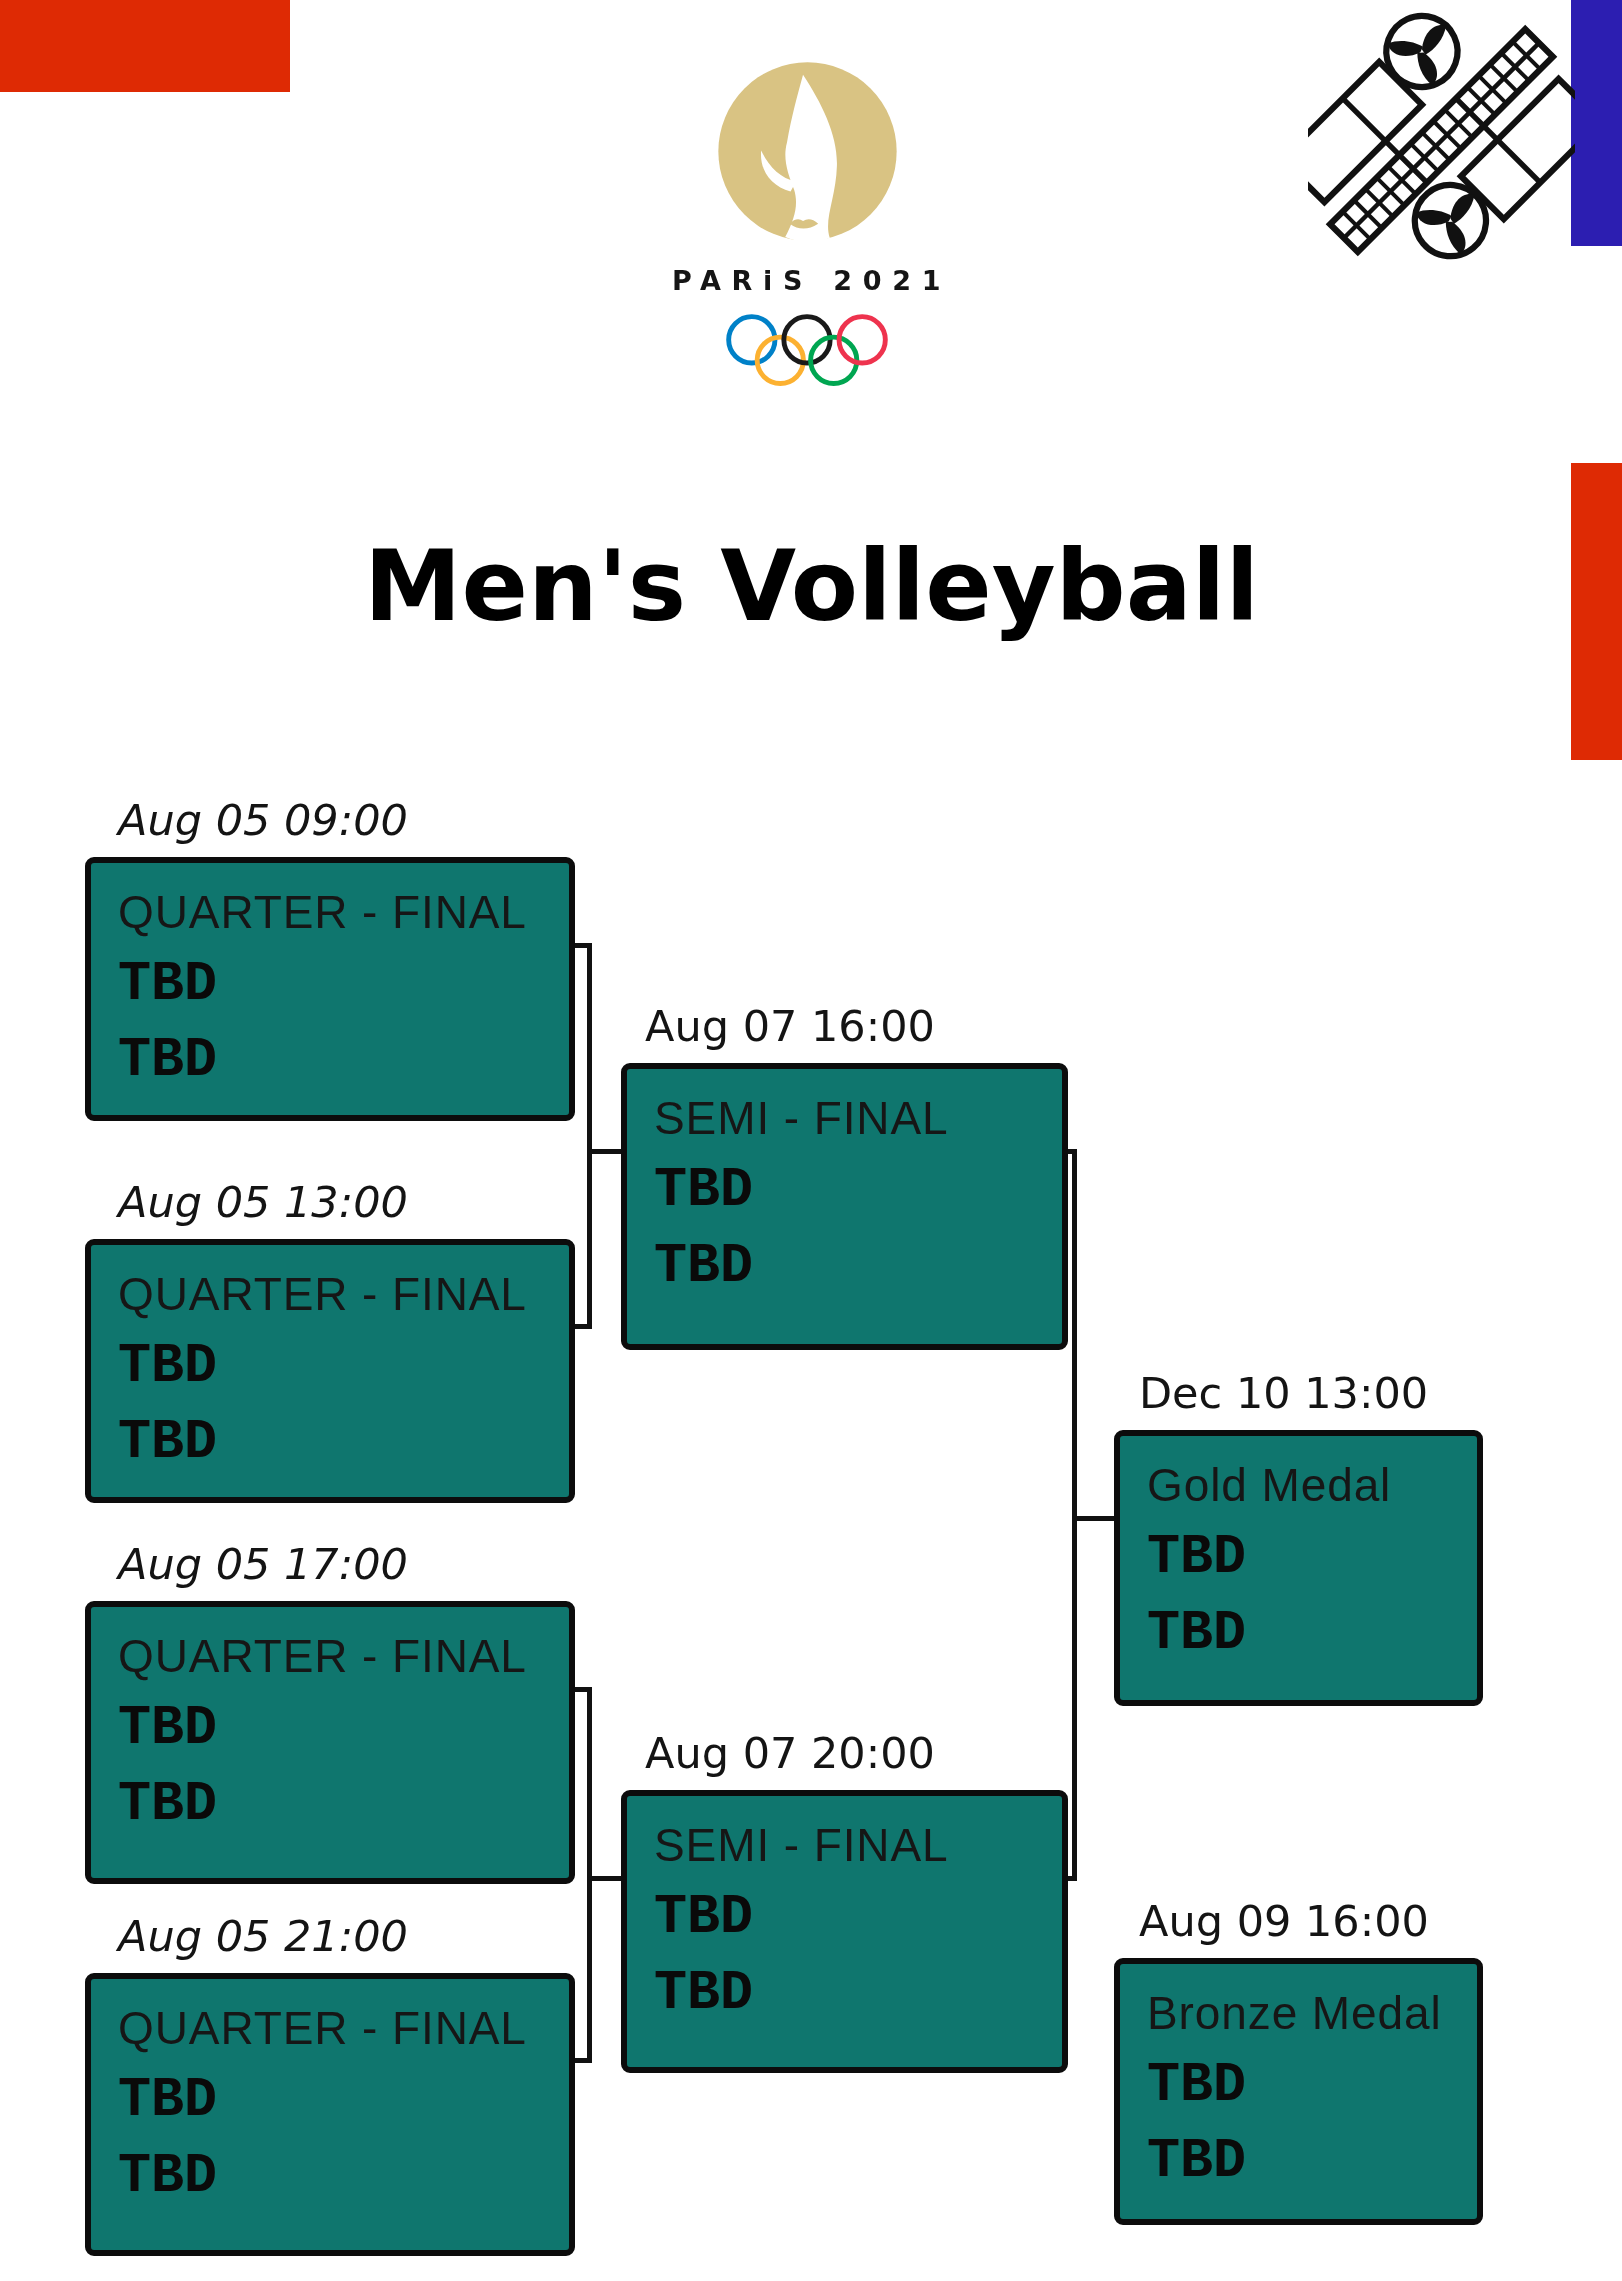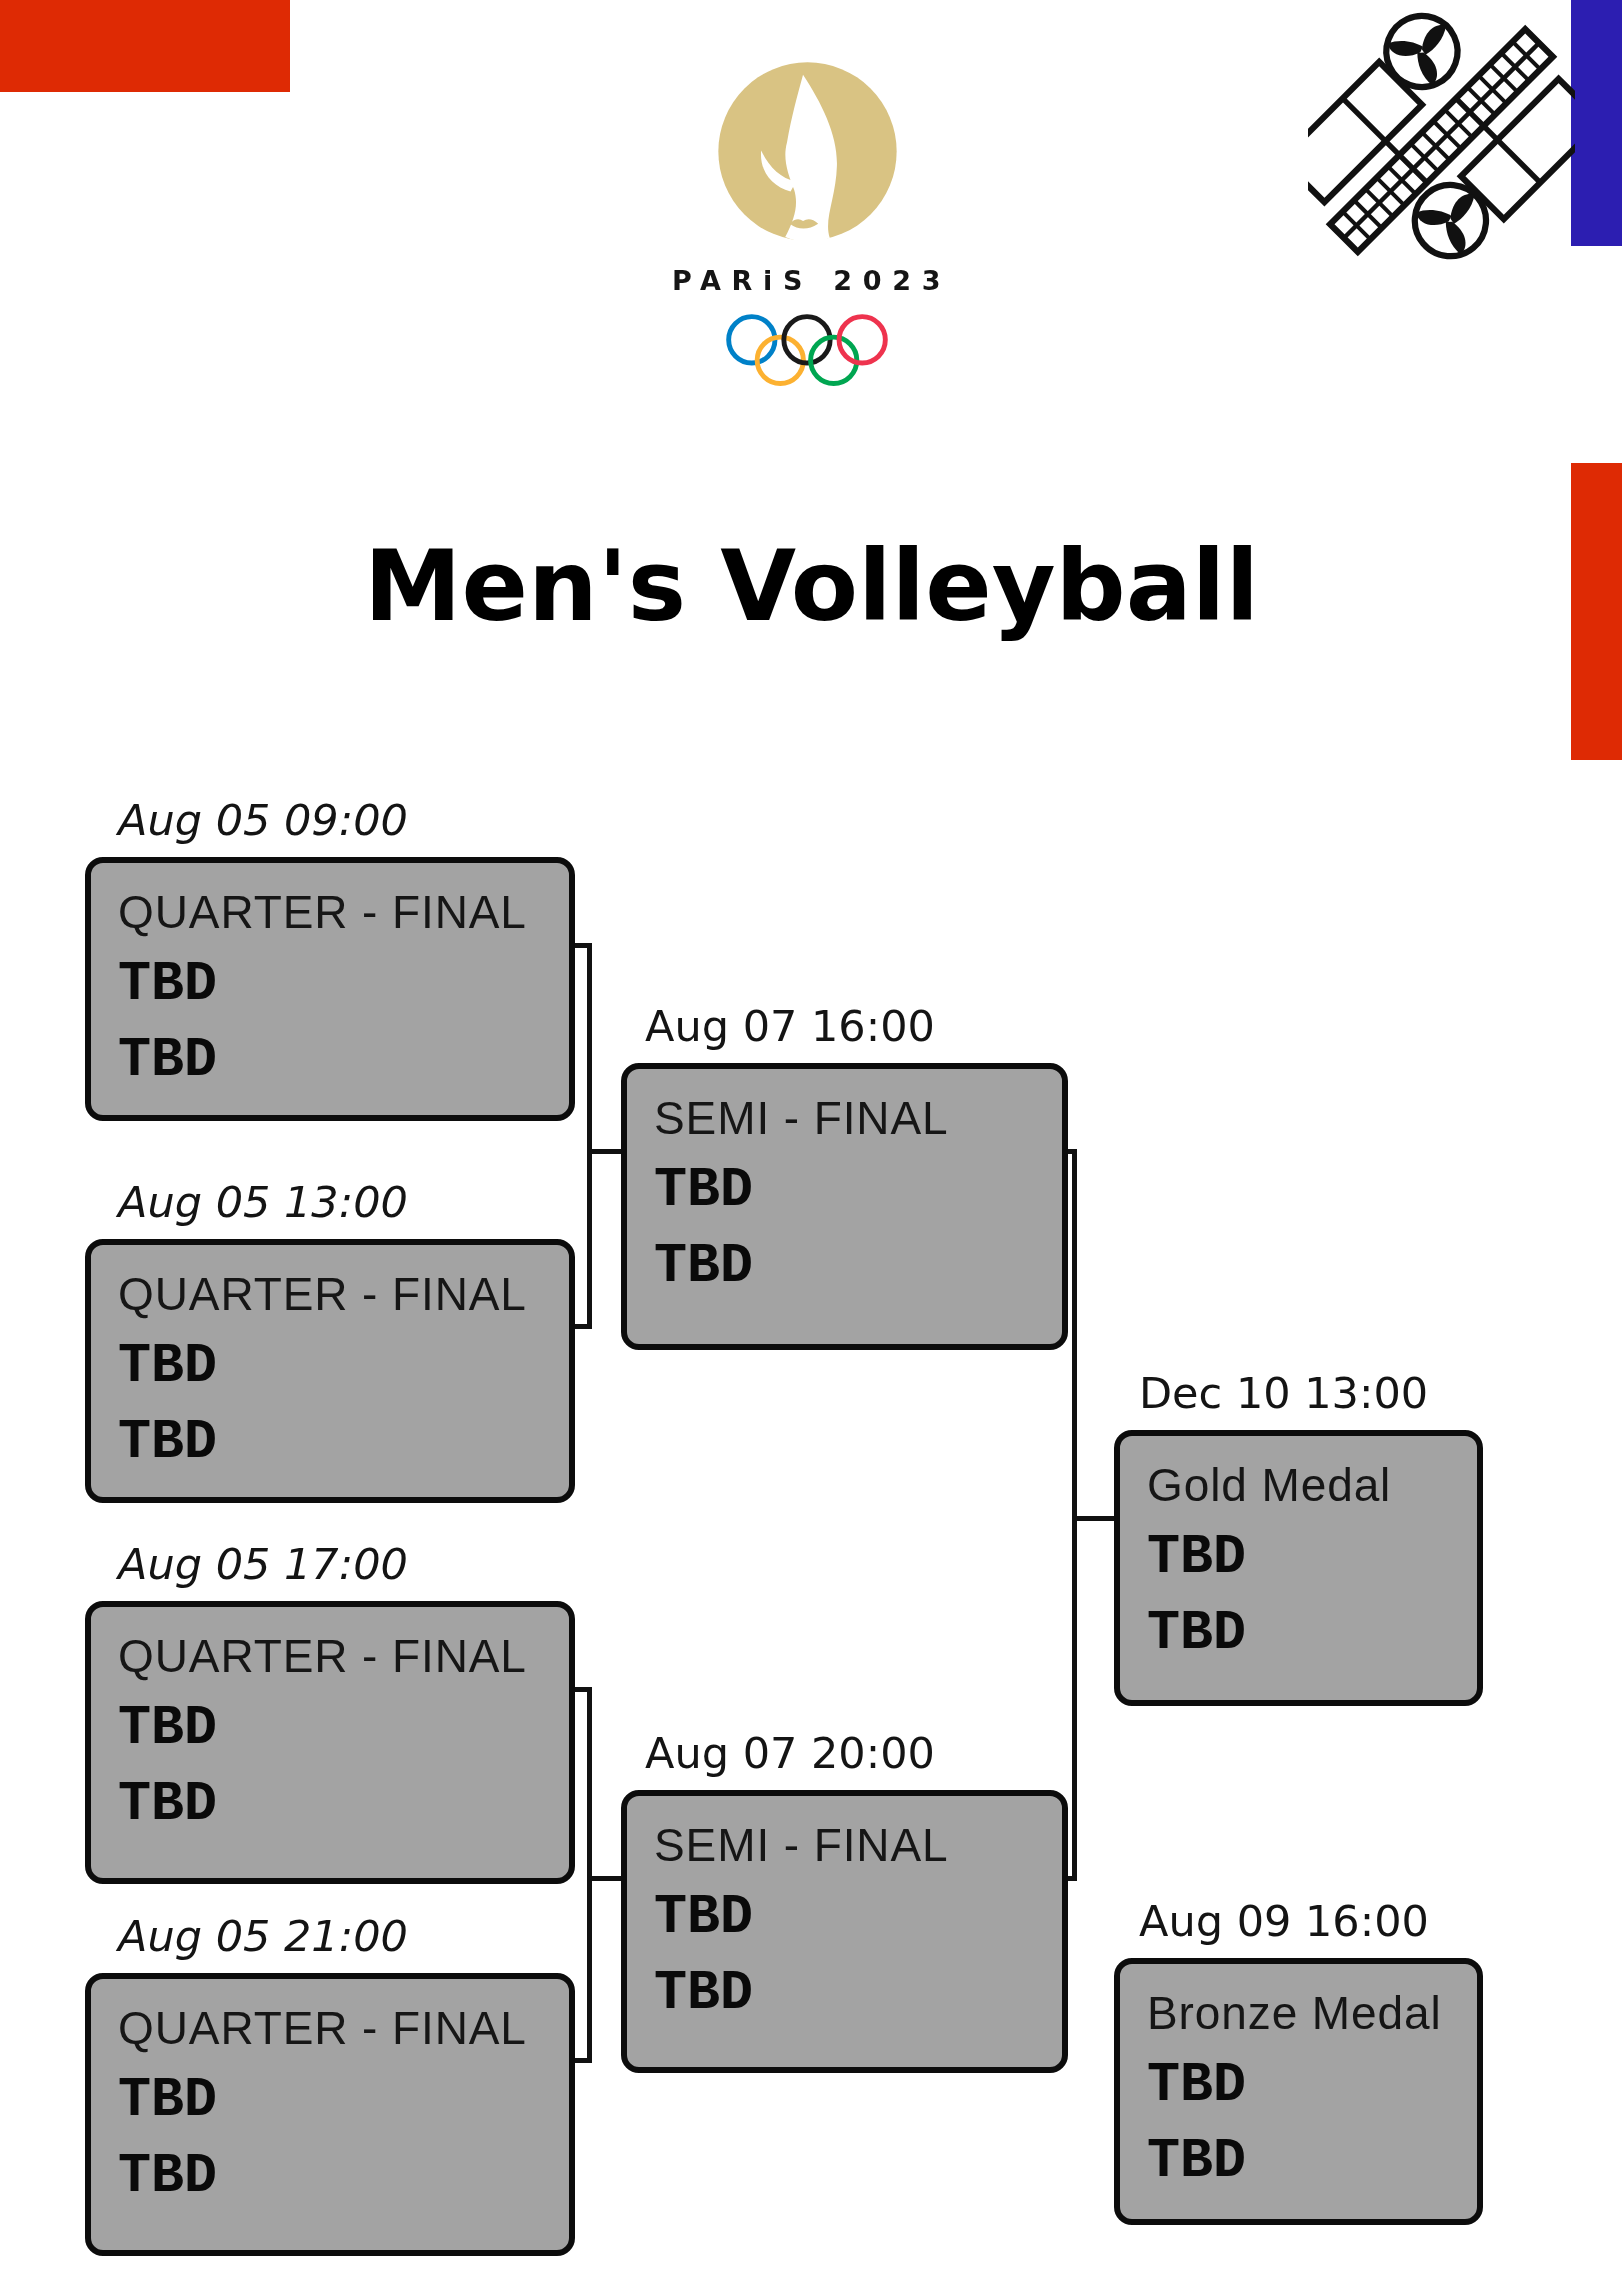--- a/index.html
+++ b/index.html
@@ -25,21 +25,21 @@
   #title-sub{position:absolute;left:0;top:528px;width:100%;text-align:center;
     font-family:"DejaVu Sans",sans-serif;font-weight:bold;font-size:98px;
     color:#000000;line-height:1.2;}
 
   #volleyball-icon{position:absolute;left:1308px;top:7.1px;width:267px;height:267px;}
 
   
   .match{position:absolute;}
   .mlabel{position:absolute;top:-62px;font-size:43px;color:#141414;white-space:nowrap;
     font-family:"DejaVu Sans",sans-serif;}
-  .mbox{box-sizing:border-box;background:#a3a3a3;border:6.2px solid #0c0c0c;border-radius:18px;
+  .mbox{box-sizing:border-box;background:#0f766e;border:6.2px solid #0c0c0c;border-radius:9px;
     padding:23px 14.3px 0 27px;}
   .round{font-family:"Liberation Sans",sans-serif;font-size:46px;color:#161616;
     letter-spacing:0.9px;line-height:1.15;white-space:nowrap;}
   .team{font-family:Liberation Mono, monospace;font-weight:bold;font-size:55px;
     color:#0a0a0a;line-height:1.1;margin-top:16px;white-space:nowrap;}
 
   .col-qf .mlabel{left:33px;font-style:italic;}
   .col-sf .mlabel{left:24px;}
   .col-f  .mlabel{left:25px;}
   .col-qf .mbox{width:490px;height:264px;}
@@ -70,21 +70,21 @@
   <div id="bar-right-blue" class="bar" style="background-color: rgb(44, 30, 177);"></div>
   <div id="bar-right-red" class="bar" style="background-color: rgb(222, 42, 4);"></div>
 
   <svg id="flame-logo" viewBox="0 0 212 212">
     <circle cx="106" cy="106" r="100" fill="#D9C383"></circle>
     <path fill="#ffffff" d="M101,20 C122,52 140,88 139,122 C138,158 124,182 131,203 Q106,213 81,202 C92,181 96,165 91,149 C84,131 78,114 83,96 C88,67 95,42 101,20 Z"></path>
     <path fill="#ffffff" d="M87,151 C66,145 52,128 54,105 C63,124 76,136 93,140 Z"></path>
     <path fill="#D9C383" d="M86,187 Q94,179 101,184 Q109,179 118,187 Q101,198 86,187 Z"></path>
   </svg>
 
-  <div id="wordmark">PARiS 2023</div>
+  <div id="wordmark">PARiS 2021</div>
 
   <svg id="olympic-rings" viewBox="0 0 182 82">
     <g fill="none" stroke-width="5.5">
       <circle cx="29" cy="29" r="26" stroke="#0081C8"></circle>
       <circle cx="61" cy="52" r="26" stroke="#FCB131"></circle>
       <circle cx="91" cy="29" r="26" stroke="#1A1A1A"></circle>
       <circle cx="121" cy="52" r="26" stroke="#00A651"></circle>
       <circle cx="153" cy="29" r="26" stroke="#EE334E"></circle>
     </g>
   </svg>

